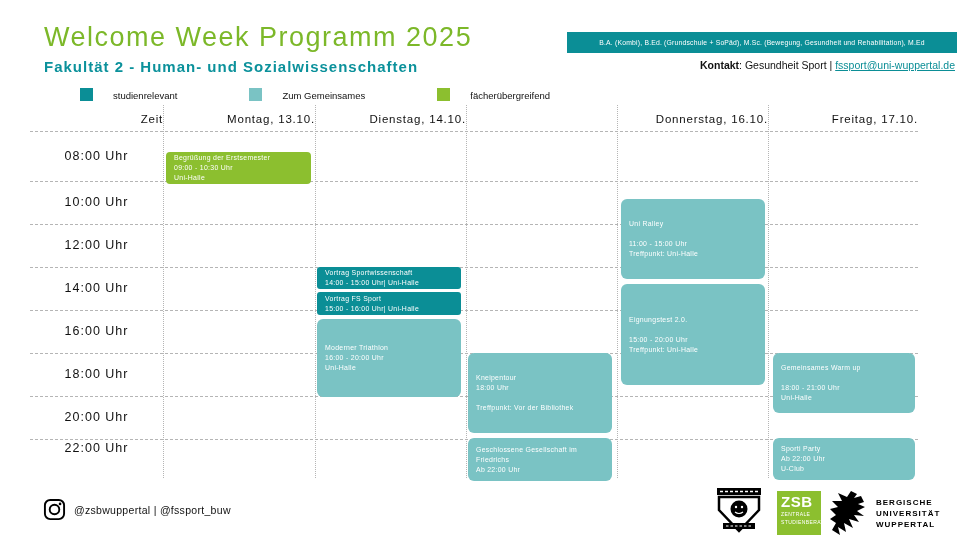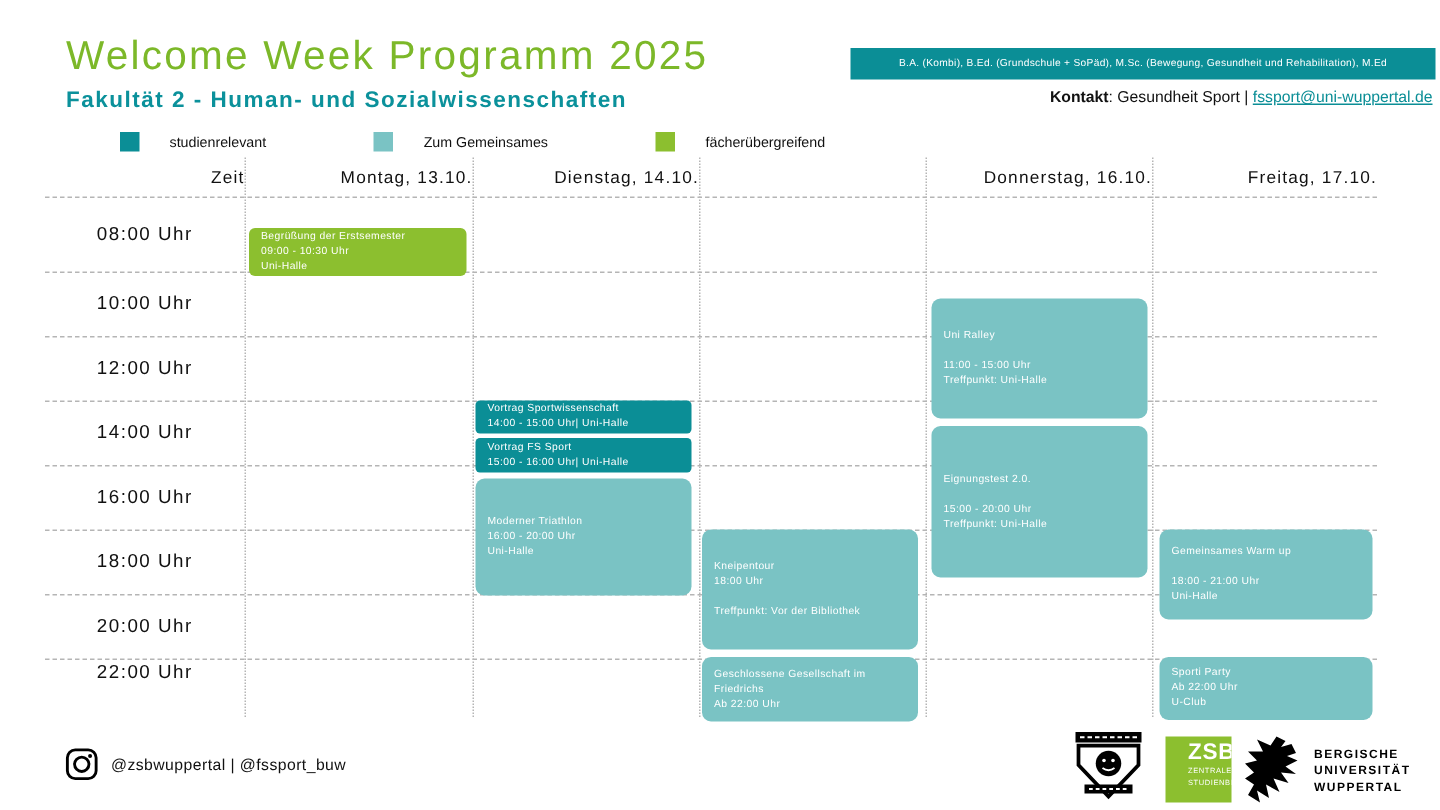--- a/index.html
+++ b/index.html
@@ -39,21 +39,21 @@
            border-radius:6px; font-weight:500; }
   .cat-studienrelevant { background:#0b8e96; border-radius:3px; }
   .cat-kennenlernen   { background:#7ac3c4; }
   .cat-facher         { background:#8cbf2f; border-radius:4px; }
 
   
   .insta-icon { position:absolute; left:43px; top:498px; }
   .handles { position:absolute; left:74px; top:504px; font-size:10.5px; color:#111; letter-spacing:.3px; }
   .crest { position:absolute; left:712px; top:487px; }
   .zsb { position:absolute; left:777px; top:491px; width:44px; height:44px; background:#8cbf2f;
-         color:#fff; padding:3px 15px; overflow:hidden; }
+         color:#fff; padding:3px 4px; overflow:hidden; }
   .zsb .z1 { font-size:15px; font-weight:bold; line-height:15px; letter-spacing:.5px; }
   .zsb .z2 { font-size:5px; line-height:6px; letter-spacing:.4px; margin-top:2px; }
   .buw-lion { position:absolute; left:827px; top:489px; }
   .buw-text { position:absolute; left:876px; top:497px; font-size:8px; font-weight:bold;
               letter-spacing:1px; line-height:11px; color:#000; }
 </style>
 </head>
 <body>
 
 <div class="slide">

